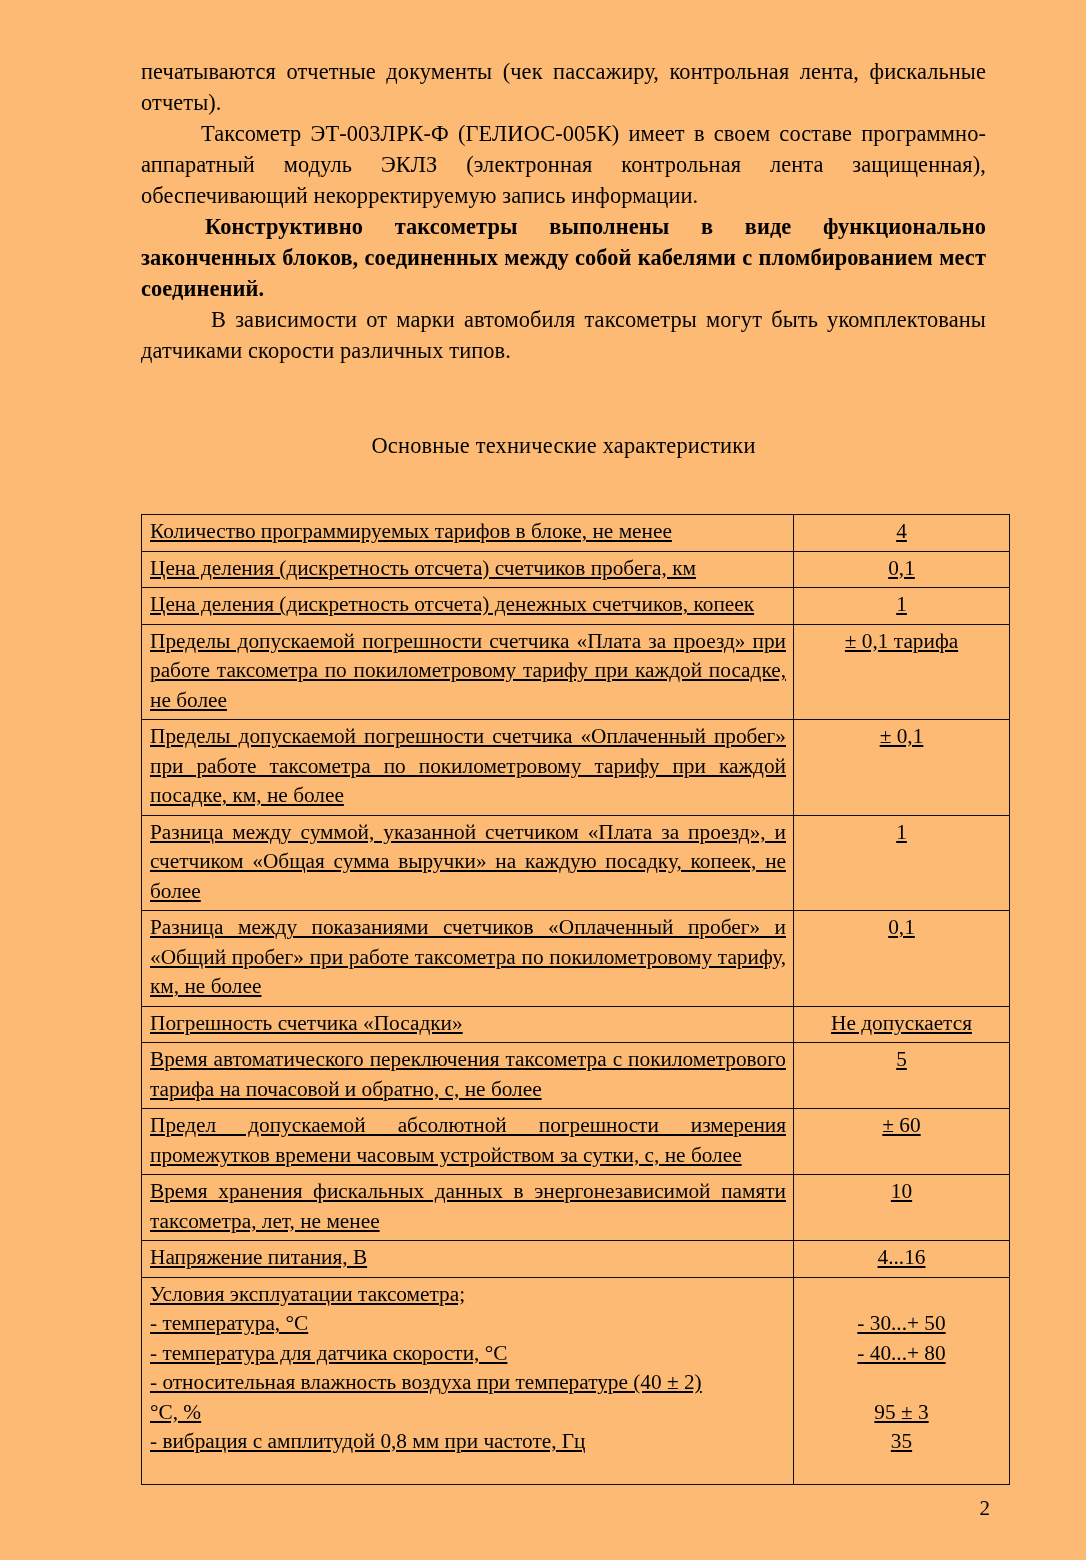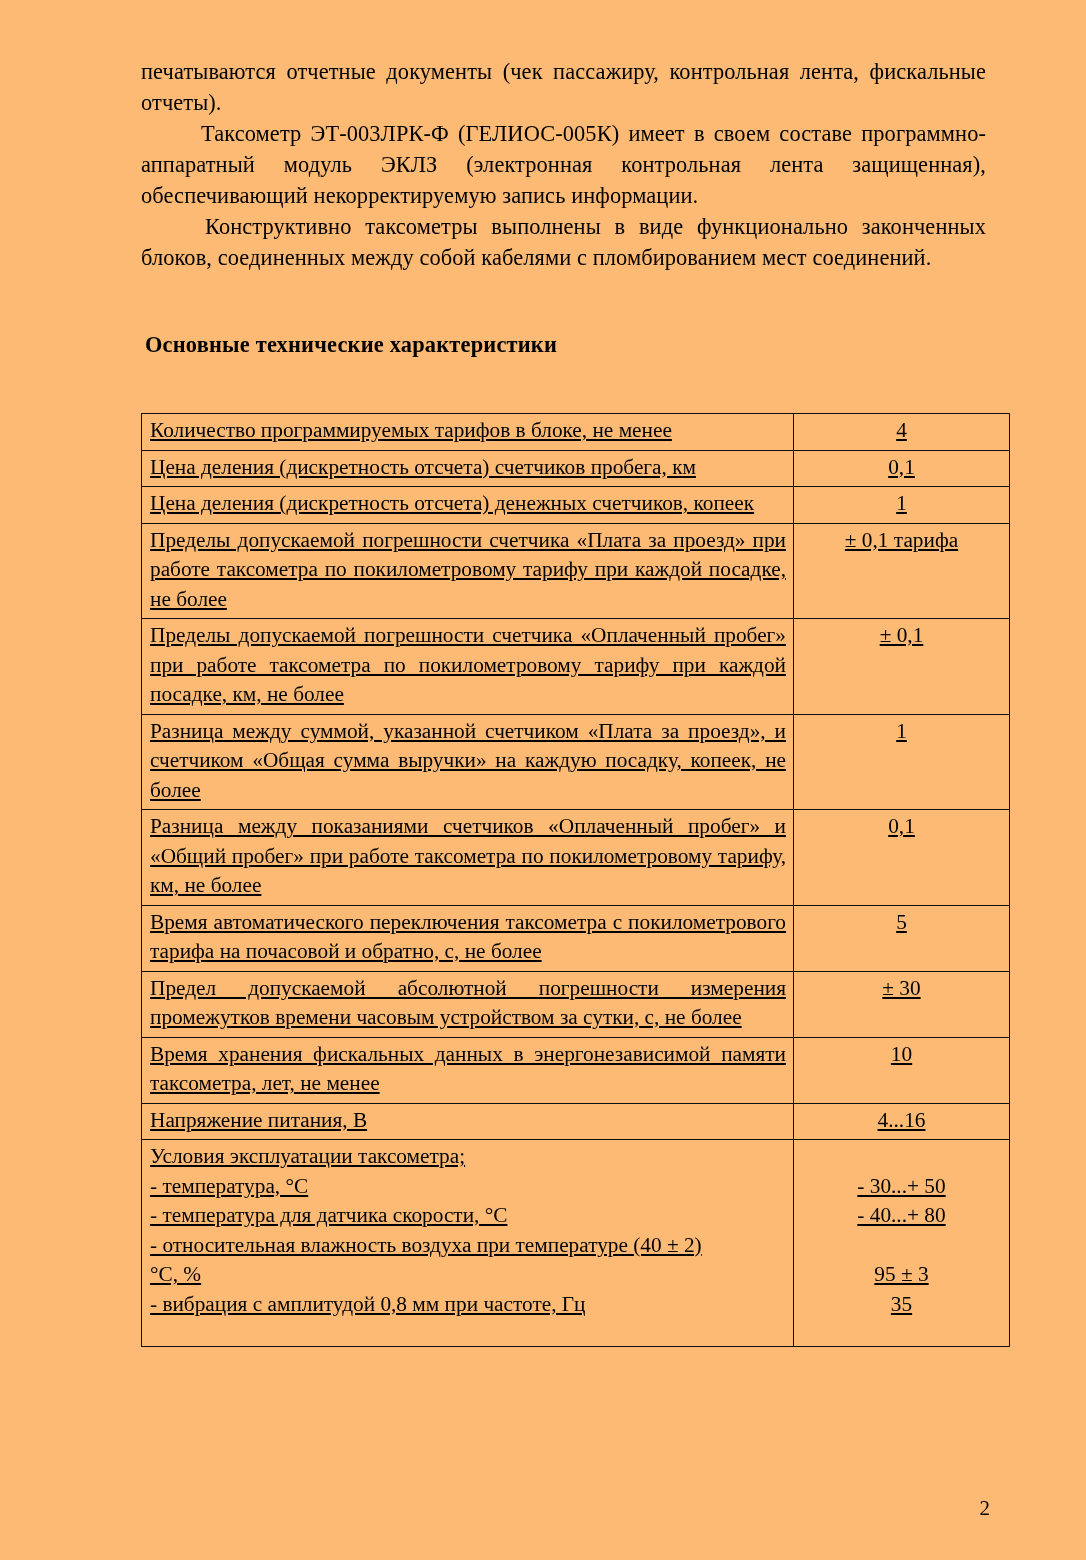--- a/index.html
+++ b/index.html
@@ -28,28 +28,29 @@
   .para {
     font-size: 22.4px;
     line-height: 31px;
     text-align: justify;
     text-justify: inter-word;
     margin: 0;
     letter-spacing: 0.1px;
   }
   .para.p-first { text-indent: 0; }
   .para.p-ind   { text-indent: 60px; }
-  .para.p-ind2  { text-indent: 64px; }
+  .para.p-ind2  { text-indent: 64px; font-weight: bold; }
   .para.p-ind3  { text-indent: 70px; }
 
   
   .section-heading {
     font-size: 22.4px;
-    font-weight: bold;
-    margin: 4px;
+    font-weight: normal;
+    text-align: center;
+    margin: 12px;
     padding-top: 55px;
     letter-spacing: 0.2px;
   }
 
   
   .spec-table-wrap {
     margin-top: 55px;
   }
   table.spec {
     border-collapse: collapse;
@@ -98,20 +99,21 @@
 </style>
 </head>
 <body>
 
 <div class="page">
   <div class="content">
 
     <p class="para p-first">печатываются отчетные документы (чек пассажиру,  контрольная  лента,  фискальные отчеты).</p>
     <p class="para p-ind">Таксометр ЭТ-003ЛРК-Ф (ГЕЛИОС-005К) имеет в своем составе  программно-аппаратный модуль ЭКЛЗ (электронная контрольная лента защищенная), обеспечивающий некорректируемую запись информации.</p>
     <p class="para p-ind2">Конструктивно таксометры выполнены в виде  функционально законченных блоков, соединенных между собой кабелями с пломбированием мест соединений.</p>
+    <p class="para p-ind3">В зависимости от марки автомобиля таксометры могут быть укомплектованы датчиками скорости различных типов.</p>
 
     <h2 class="section-heading">Основные технические характеристики</h2>
 
     <div class="spec-table-wrap">
       <table class="spec">
         <tbody>
           <tr>
             <td class="label">Количество программируемых  тарифов в блоке, не менее</td>
             <td class="value">4</td>
           </tr>
@@ -133,26 +135,30 @@
           </tr>
           <tr>
             <td class="label">Разница между суммой, указанной счетчиком «Плата за проезд», и счетчиком «Общая сумма выручки» на каждую посадку, копеек, не более</td>
             <td class="value">1</td>
           </tr>
           <tr>
             <td class="label">Разница между показаниями счетчиков «Оплаченный пробег» и «Общий пробег» при работе таксометра по покилометровому тарифу, км, не более</td>
             <td class="value">0,1</td>
           </tr>
           <tr>
+            <td class="label">Погрешность счетчика «Посадки»</td>
+            <td class="value">Не допускается</td>
+          </tr>
+          <tr>
             <td class="label">Время автоматического переключения таксометра с покилометрового тарифа на почасовой и обратно, с, не более</td>
             <td class="value">5</td>
           </tr>
           <tr>
             <td class="label">Предел допускаемой абсолютной погрешности измерения промежутков времени часовым устройством за сутки, с, не более</td>
-            <td class="value">± 30</td>
+            <td class="value">± 60</td>
           </tr>
           <tr>
             <td class="label">Время хранения   фискальных данных в энергонезависимой памяти таксометра, лет, не менее</td>
             <td class="value">10</td>
           </tr>
           <tr>
             <td class="label">Напряжение питания, В</td>
             <td class="value">4...16</td>
           </tr>
           <tr>

